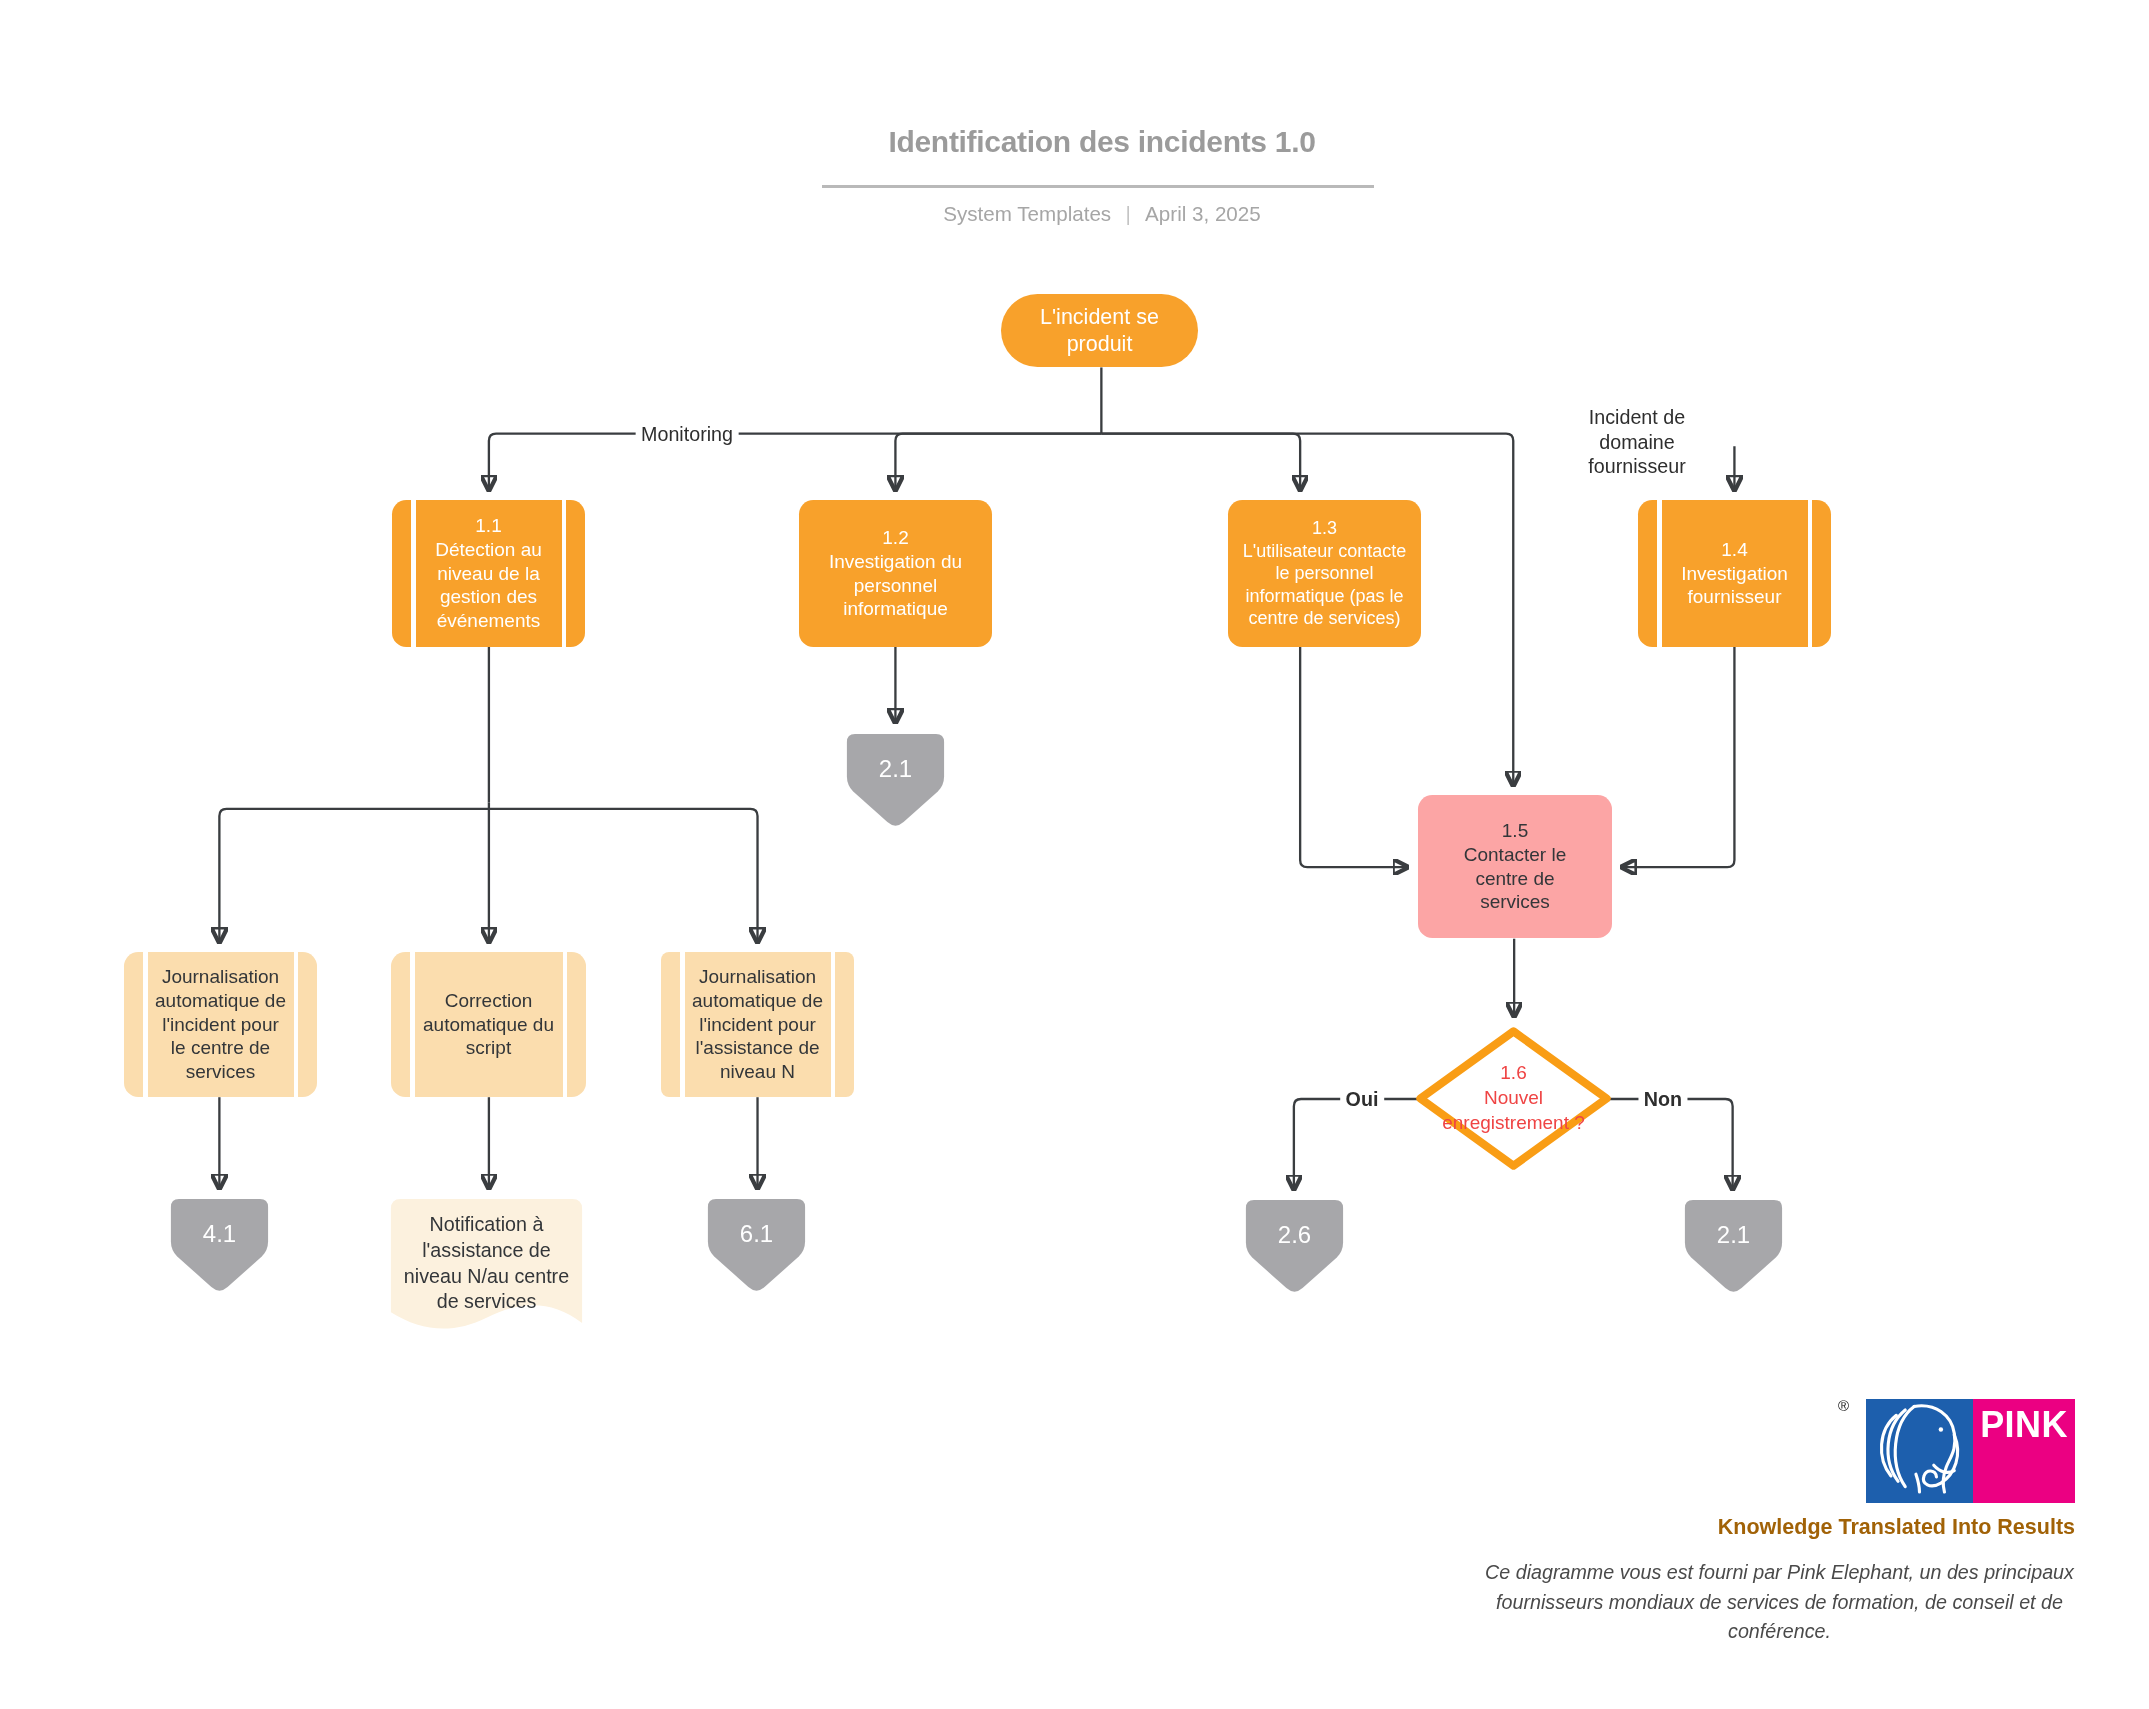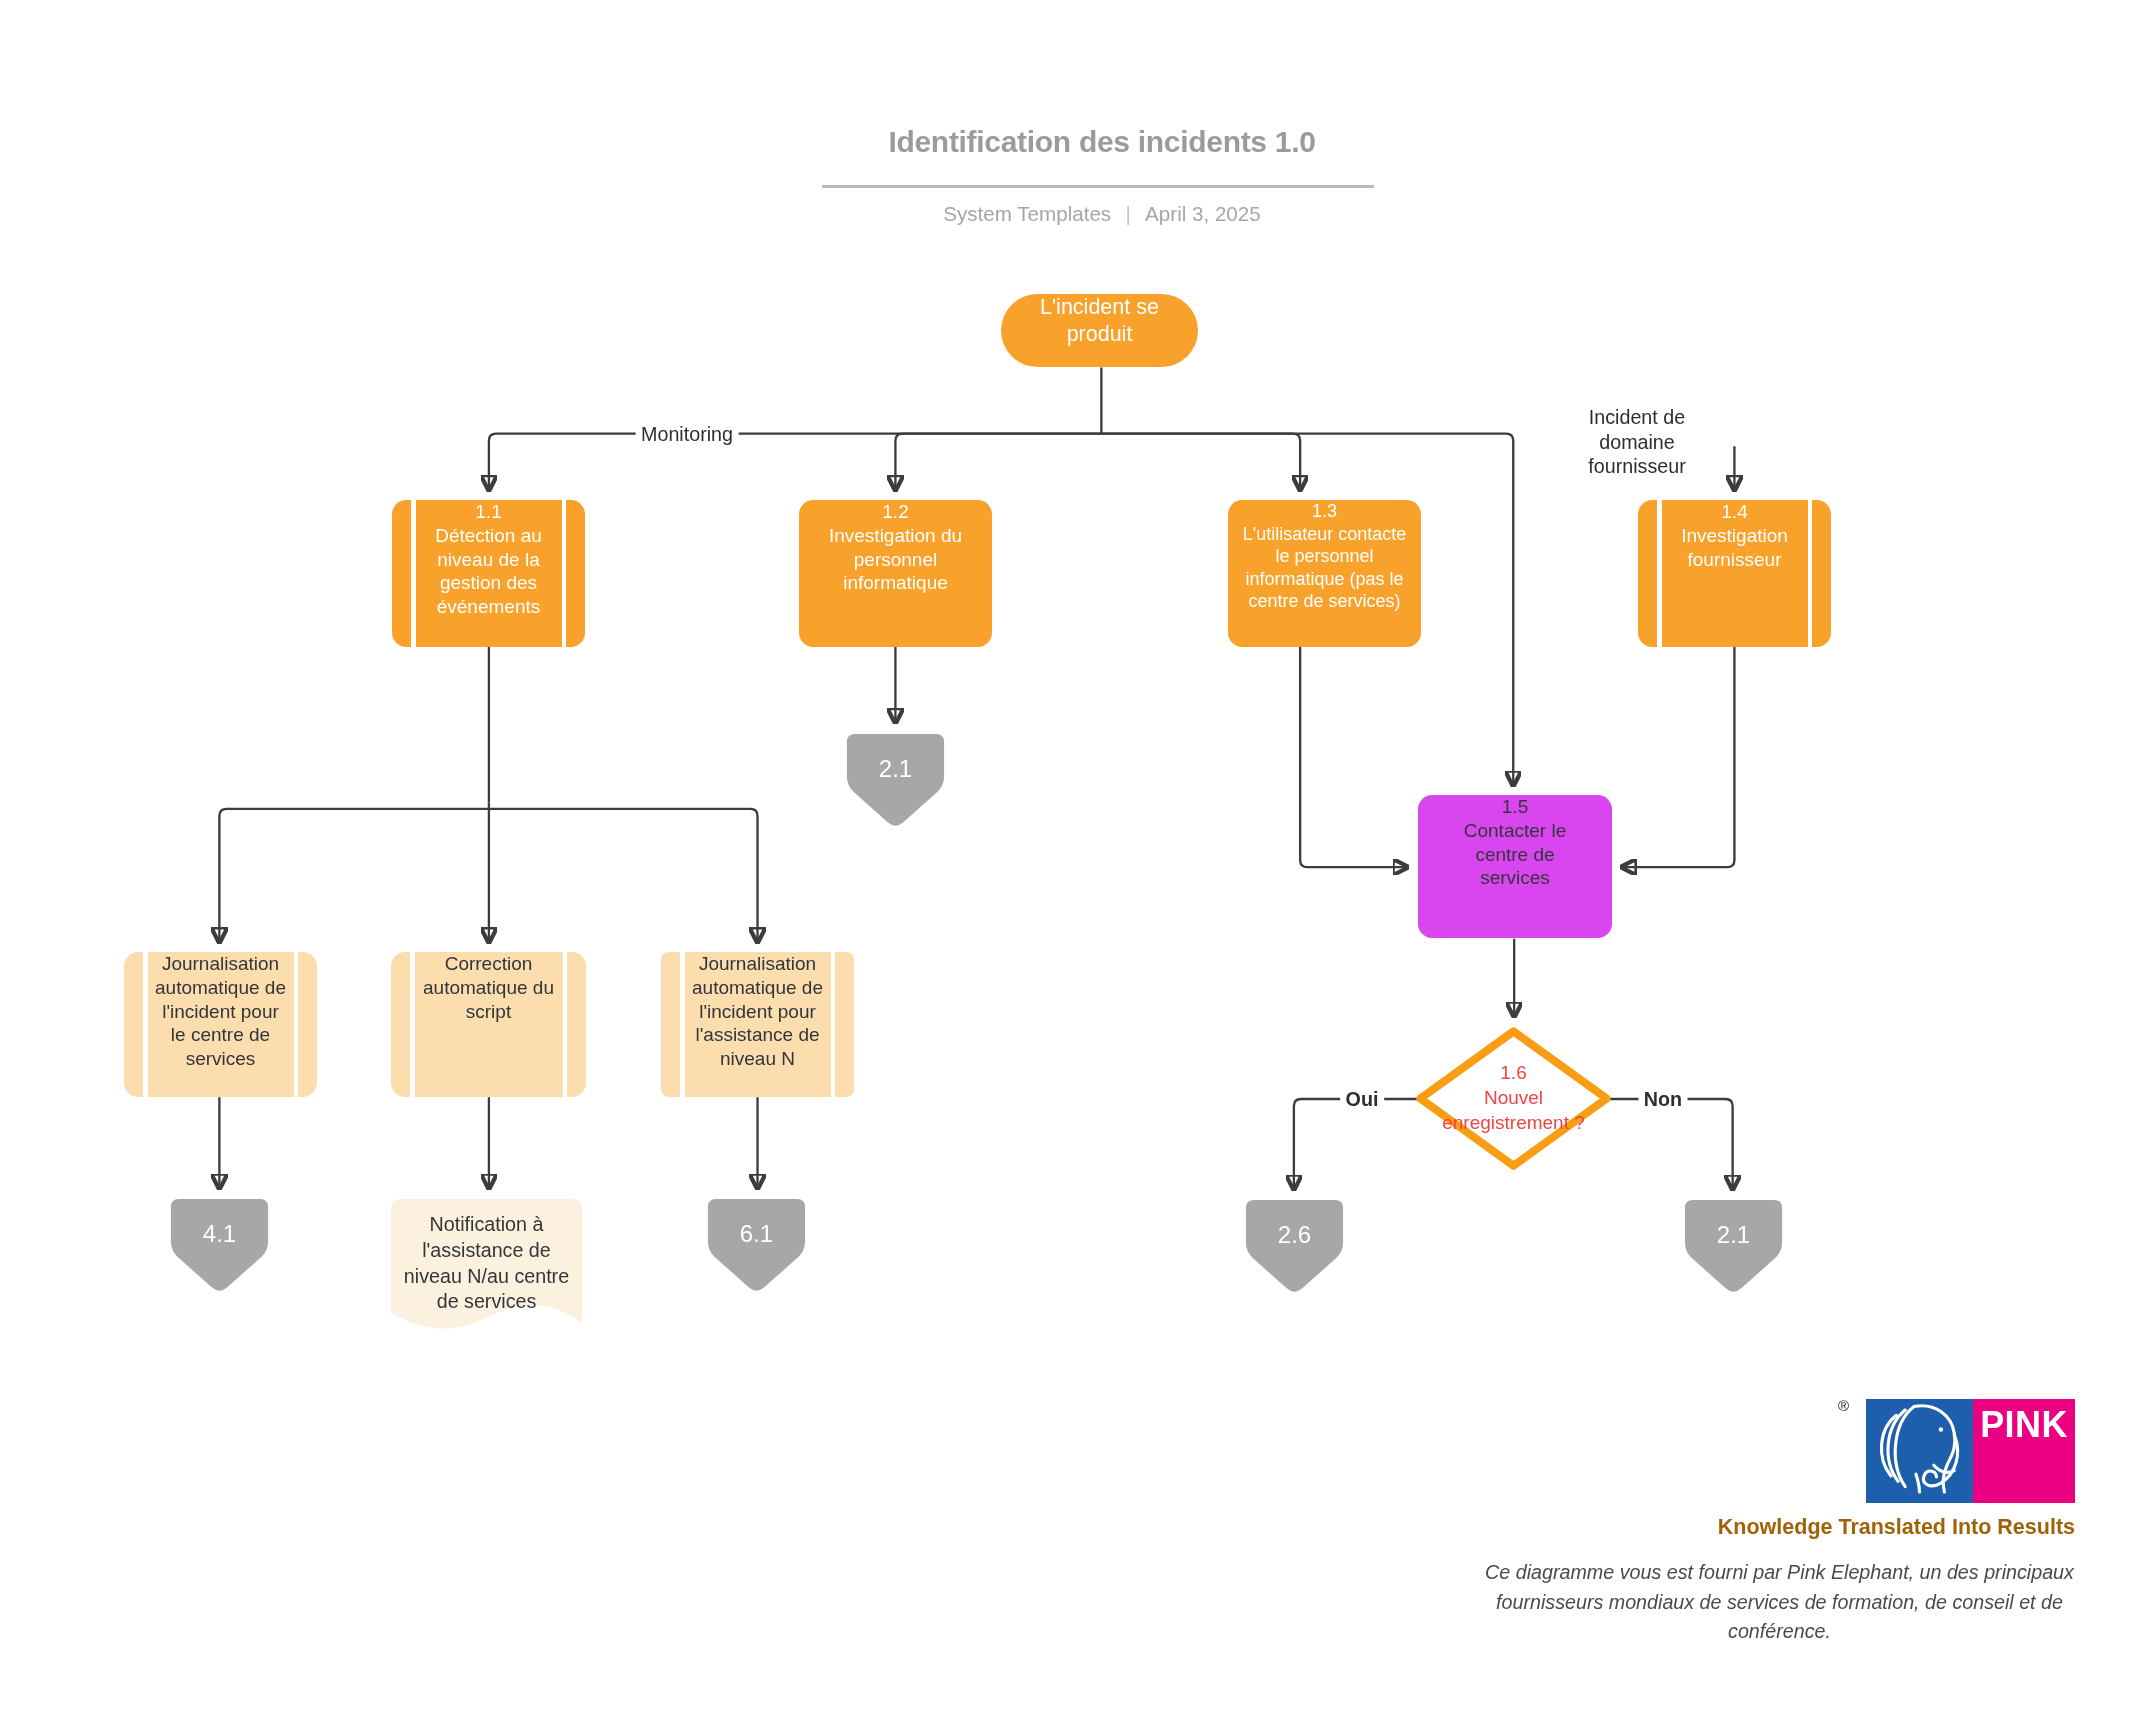--- a/index.html
+++ b/index.html
@@ -13,21 +13,21 @@
   .subtitle { position:absolute; left:744px; top:202px; width:716px; text-align:center;
               font-size:20.6px; color:#a6a6a6; }
   .subtitle .div { color:#c4c4c4; font-weight:300; padding:0 14.3px; }
 
   
   svg.wires { position:absolute; left:0; top:0; z-index:1; }
   svg.wires path { fill:none; stroke:#3a3d40; stroke-width:2.6px; }
 
   
   .node { position:absolute; z-index:2; display:flex; flex-direction:column;
-          align-items:center; text-align:center; line-height:1.25; }
+          align-items:center; justify-content:center; text-align:center; line-height:1.25; }
   .proc { background:#f8a12b; border-radius:14.3px; color:#ffffff; font-size:19px; }
   .pale { background:#fbddae; color:#333639; }
   .sub::before, .sub::after { content:""; position:absolute; top:0; bottom:0; width:4.5px; background:#ffffff; }
   .sub::before { left:19px; } .sub::after { right:19px; }
   .pill { background:#f8a12b; border-radius:38px; color:#fff; font-size:21.5px; }
   .num { display:block; }
 
   
   .pent { position:absolute; z-index:2; width:99px; height:95px; }
   .pent svg { position:absolute; inset:0; }
@@ -123,21 +123,21 @@
   <div class="node proc" style="left:1228px; top:500px; width:193px; height:147px; padding:0 7.2px; font-size:18px;">
     <span class="num">1.3</span>
     <span>L'utilisateur contacte le personnel informatique (pas le centre de services)</span>
   </div>
 
   <div class="node proc sub" style="left:1638px; top:500px; width:193px; height:147px; padding:0 30px;">
     <span class="num">1.4</span>
     <span>Investigation fournisseur</span>
   </div>
 
-  <div class="node" style="left:1418px; top:795px; width:194px; height:143px; padding:0 23px; background:#d946ef; border-radius:14.3px; color:#333639; font-size:19px;">
+  <div class="node" style="left:1418px; top:795px; width:194px; height:143px; padding:0 23px; background:#fca5a5; border-radius:14.3px; color:#333639; font-size:19px;">
     <span class="num">1.5</span>
     <span>Contacter le centre de services</span>
   </div>
 
   <div class="diamond" style="left:1415px; top:1026px; width:197px; height:145px;">
     <svg viewBox="0 0 220 162">
       <polygon points="110,6 214,81 110,156 6,81" fill="#ffffff" stroke="#f99d15" stroke-width="9" stroke-linejoin="round"></polygon>
     </svg>
     <div class="dtext">
       <span class="num">1.6</span>

